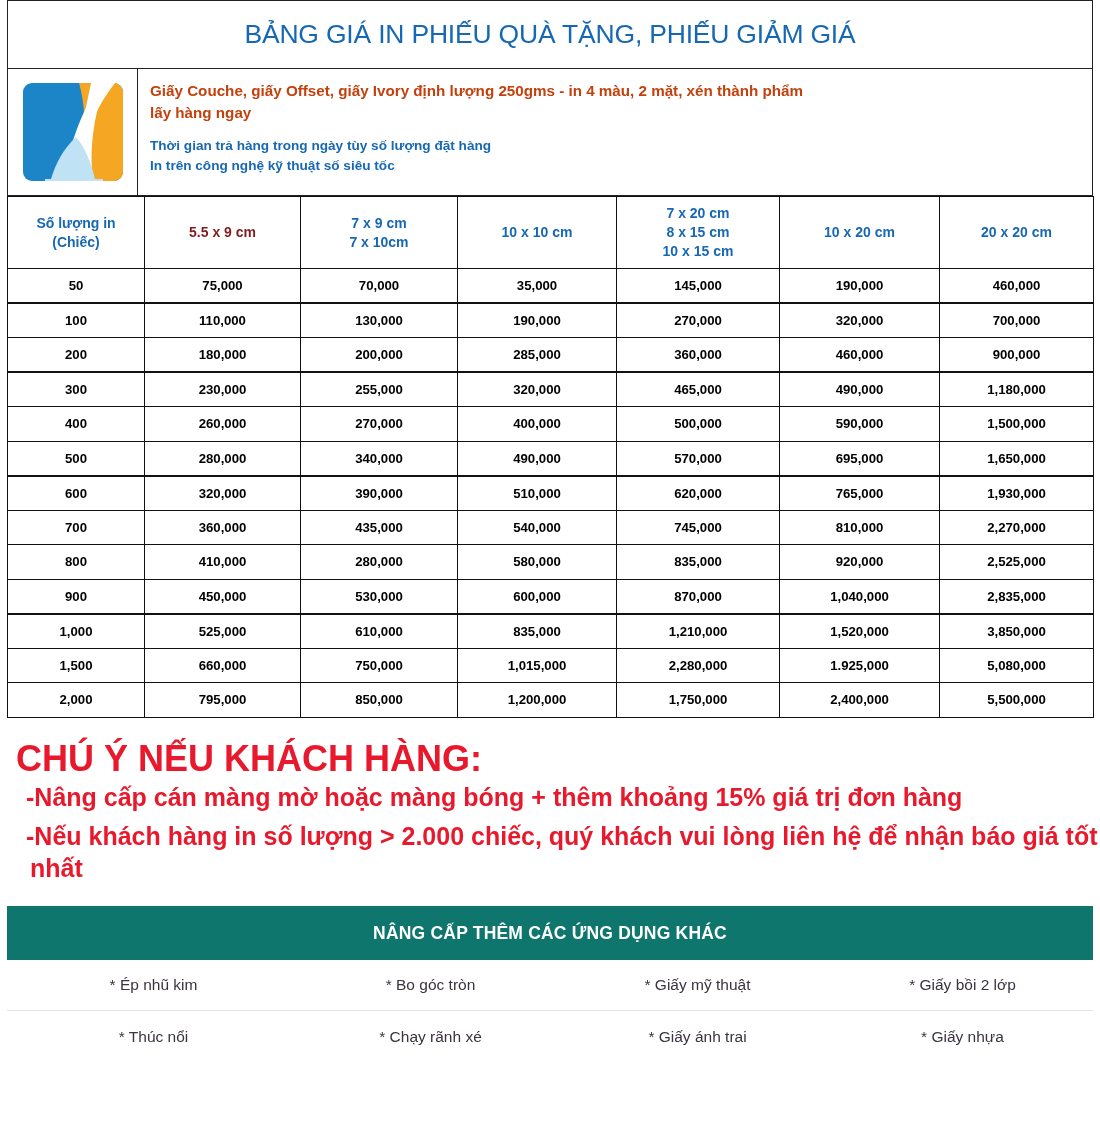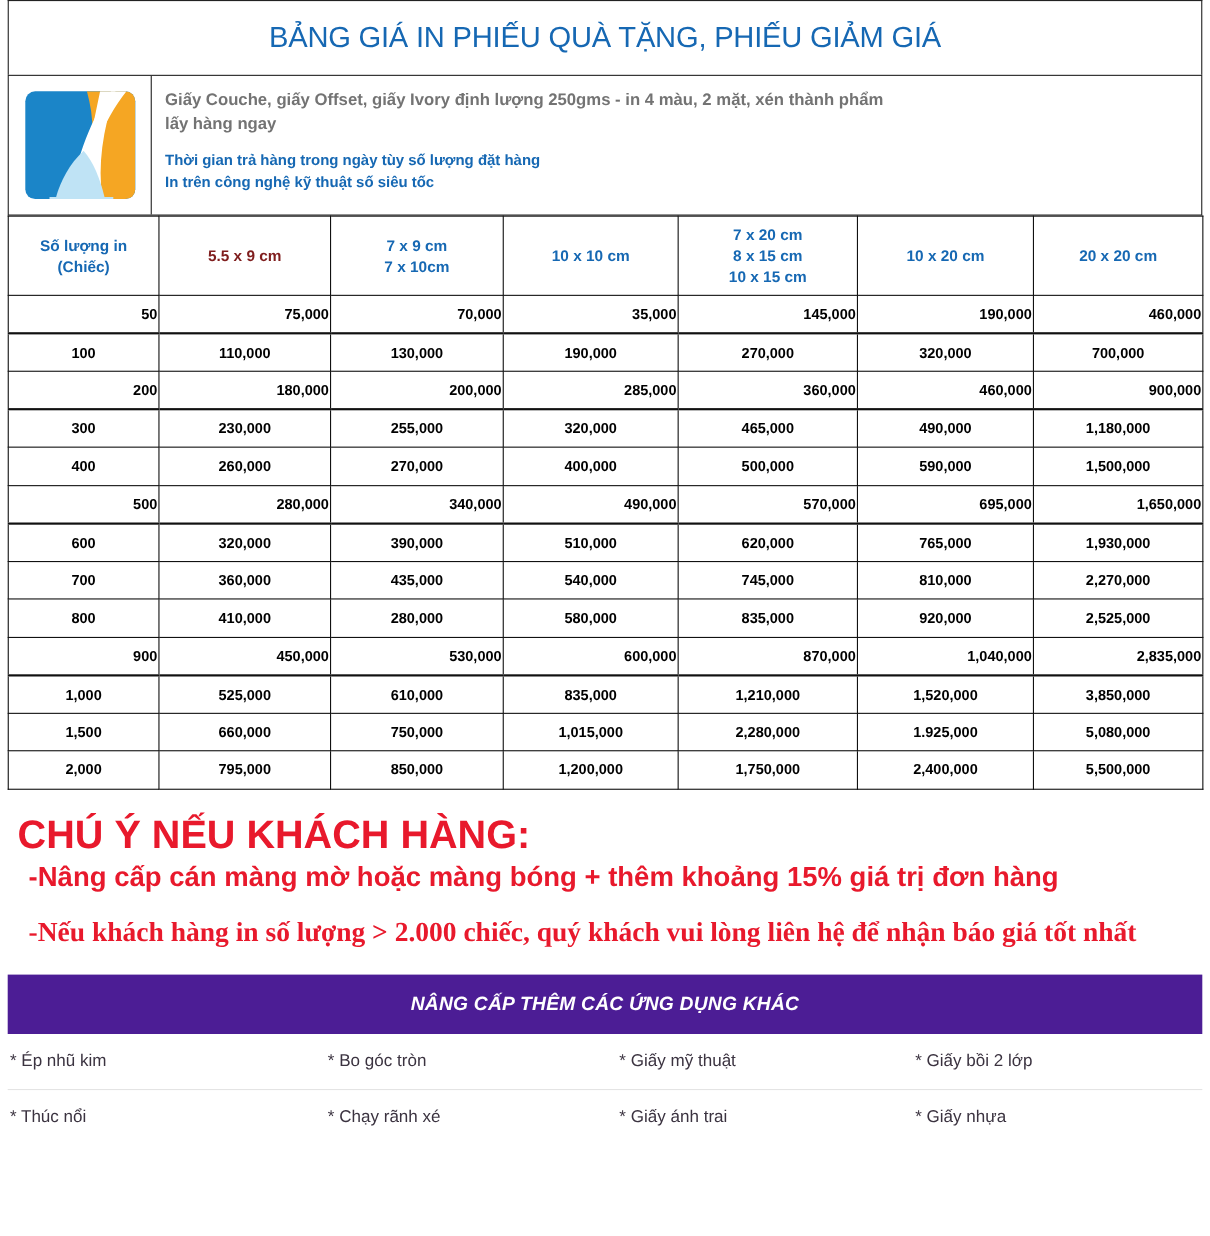--- a/index.html
+++ b/index.html
@@ -47,21 +47,21 @@
     align-items: center;
     justify-content: center;
     overflow: hidden;
   }
   .logo-cell svg { display: block; }
   .desc-cell {
     flex: 1 1 auto;
     padding: 11px 0 0 12px;
   }
   .desc-red {
-    color: #737373;
+    color: #c2410c;
     font-weight: bold;
     font-size: 15.2px;
     line-height: 1.42;
     margin-bottom: 13px;
   }
   .desc-blue {
     color: #1668b3;
     font-weight: bold;
     font-size: 13.6px;
     line-height: 1.45;
@@ -89,21 +89,21 @@
     border-bottom: 1.6px solid #111;
   }
   table.price thead th.muted { color: #7f1d1d; }
   table.price thead th .hl { display: block; }
   table.price tbody td {
     height: 34.5px;
     font-size: 13.2px;
     font-weight: bold;
     color: #000;
   }
-  table.price tbody tr.thick > td { border-bottom-width: 2.2px; text-align: right; }
+  table.price tbody tr.thick > td { border-bottom-width: 2.2px; }
   table.price tbody tr:last-child > td { border-bottom-width: 1.8px; }
 
   
   col.c0 { width: 137px; }
   col.c1 { width: 156px; }
   col.c2 { width: 157px; }
   col.c3 { width: 159px; }
   col.c4 { width: 163px; }
   col.c5 { width: 160px; }
   col.c6 { width: 154px; }
@@ -120,51 +120,51 @@
     margin-bottom: 2px;
   }
   .notice-line {
     color: #e8192c;
     font-weight: bold;
     font-size: 25px;
     line-height: 1.26;
     padding-left: 14px;
     text-indent: -4px;
   }
-  .notice-line.second { margin-top: 19px; font-family: Liberation Serif, serif; }
+  .notice-line.second { margin-top: 8px; }
 
   
   .banner {
-    background: #4c1d95;
+    background: #0f766e;
     margin: 14px 7px 0 7px;
     height: 54px;
     display: flex;
     align-items: center;
     justify-content: center;
-    font-style: italic;
   }
   .banner-text {
     color: #ffffff;
     font-weight: bold;
     font-size: 17.5px;
     letter-spacing: 0.2px;
   }
 
   
   .services { margin: 0 7px; }
   .svc-row {
     display: flex;
     height: 51px;
     align-items: center;
     border-bottom: 1px solid #e4e4e4;
   }
   .svc-row:last-child { border-bottom: none; }
   .svc-cell {
     font-size: 15.5px;
     color: #3b3340;
+    text-align: center;
   }
   .svc-cell.p0 { flex: 0 0 291px; padding-left: 2px; }
   .svc-cell.p1 { flex: 0 0 265px; }
   .svc-cell.p2 { flex: 0 0 269px; }
   .svc-cell.p3 { flex: 1 1 auto; }
 </style>
 </head>
 <body>
 
 <div class="title-band">

